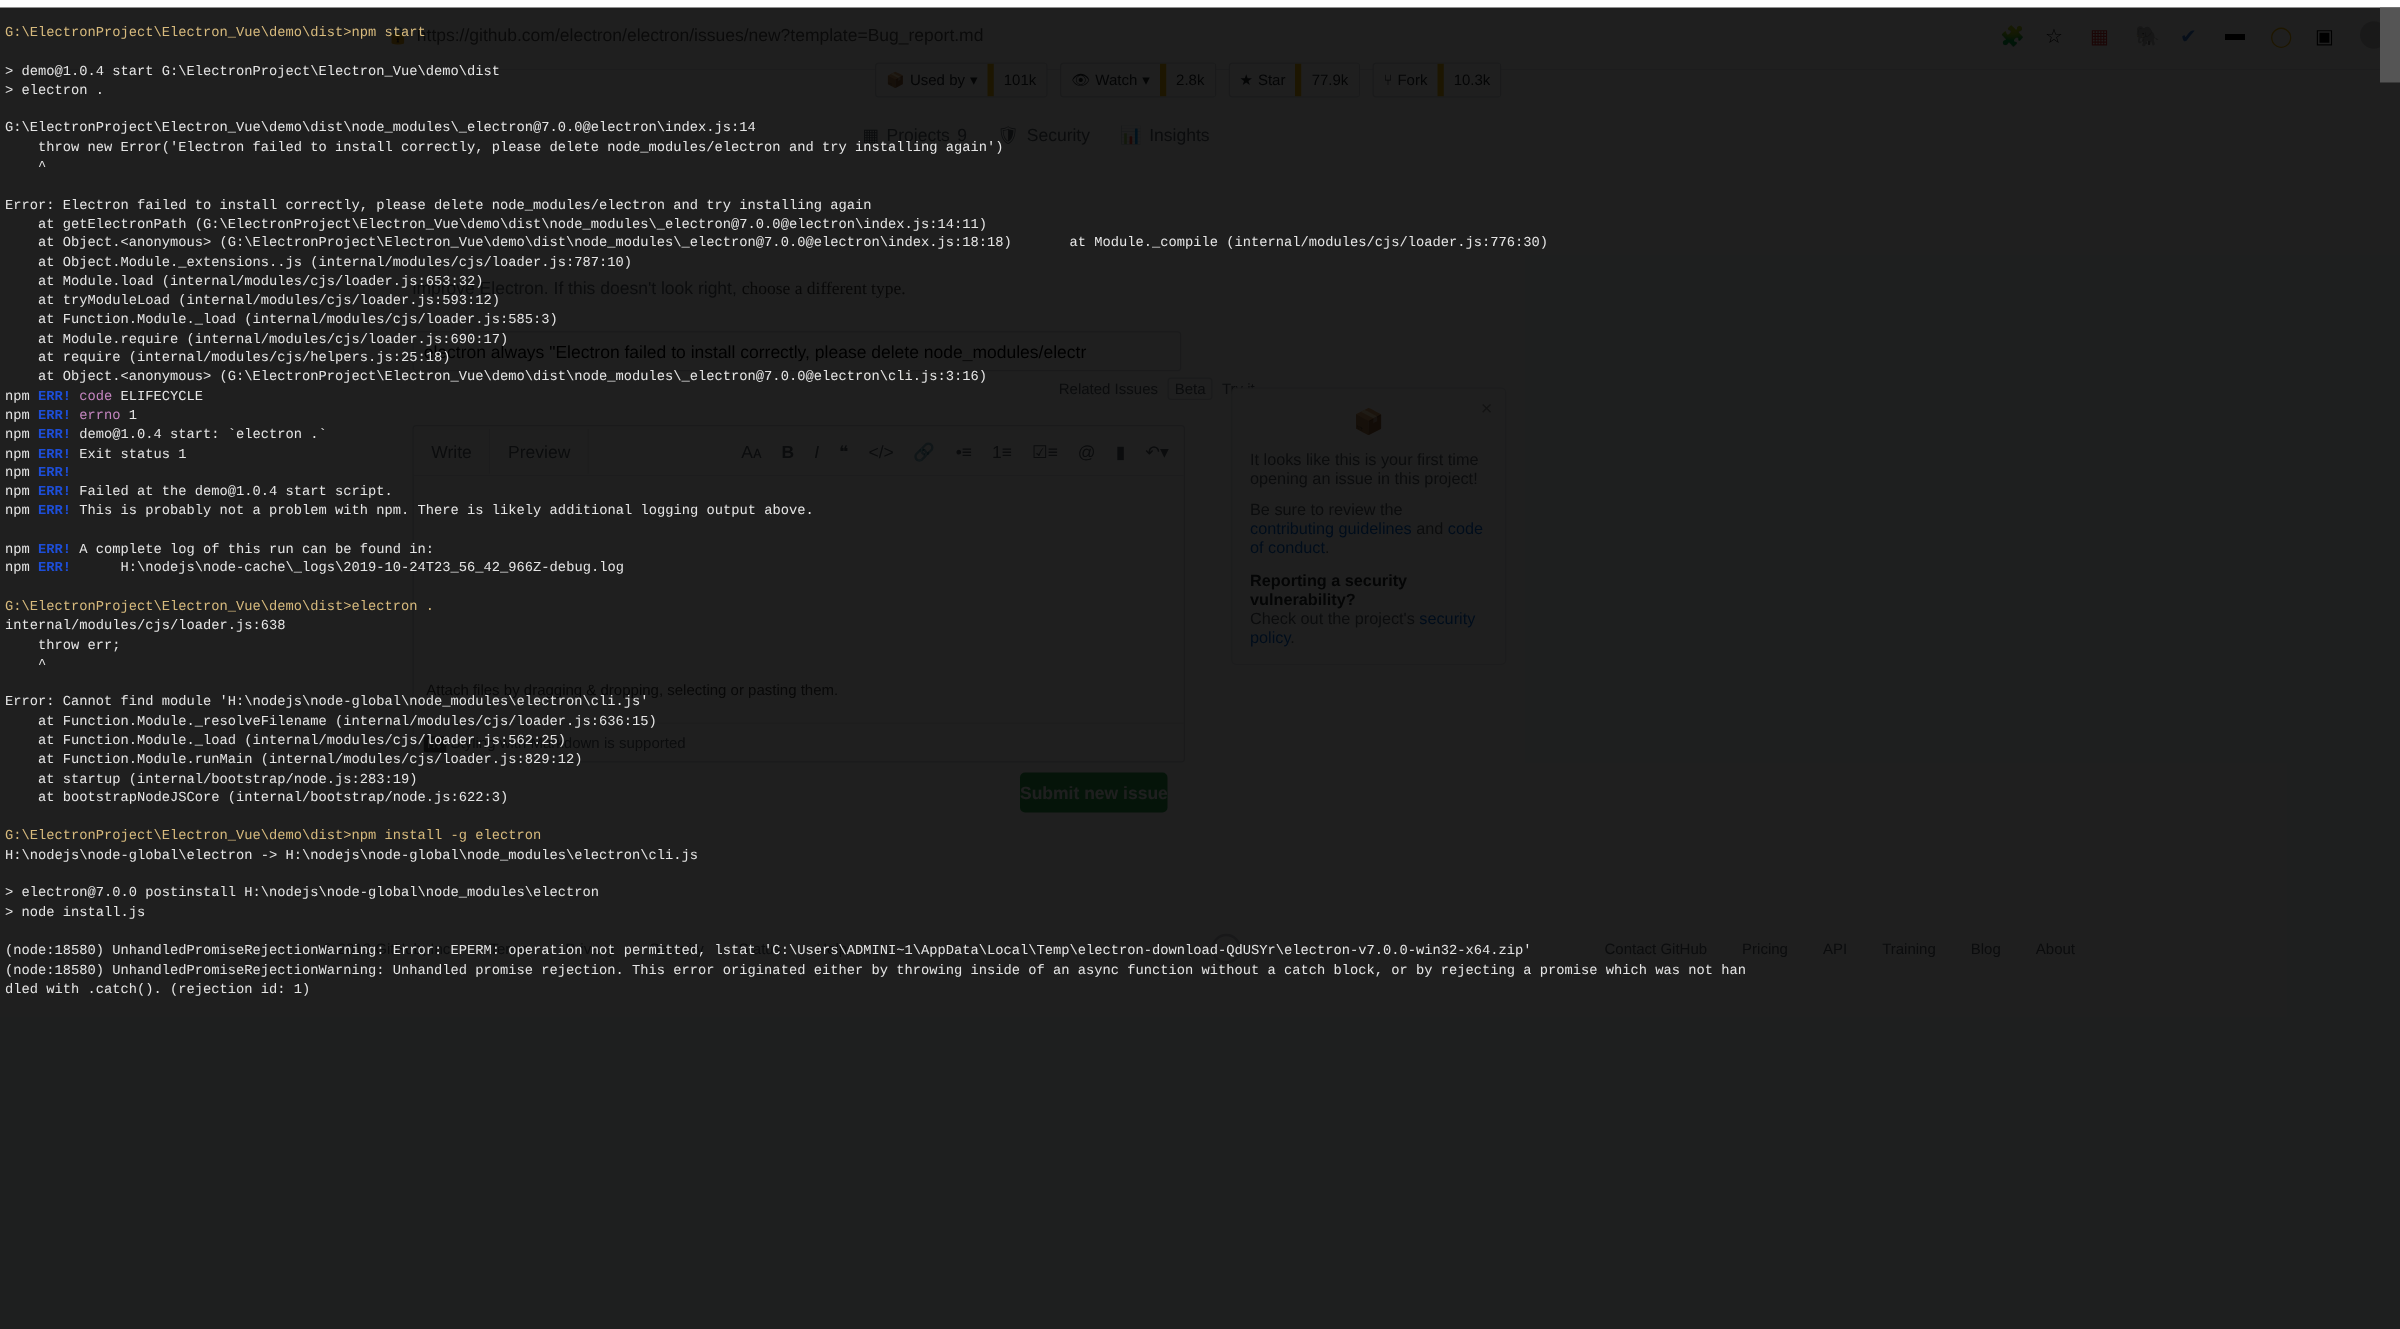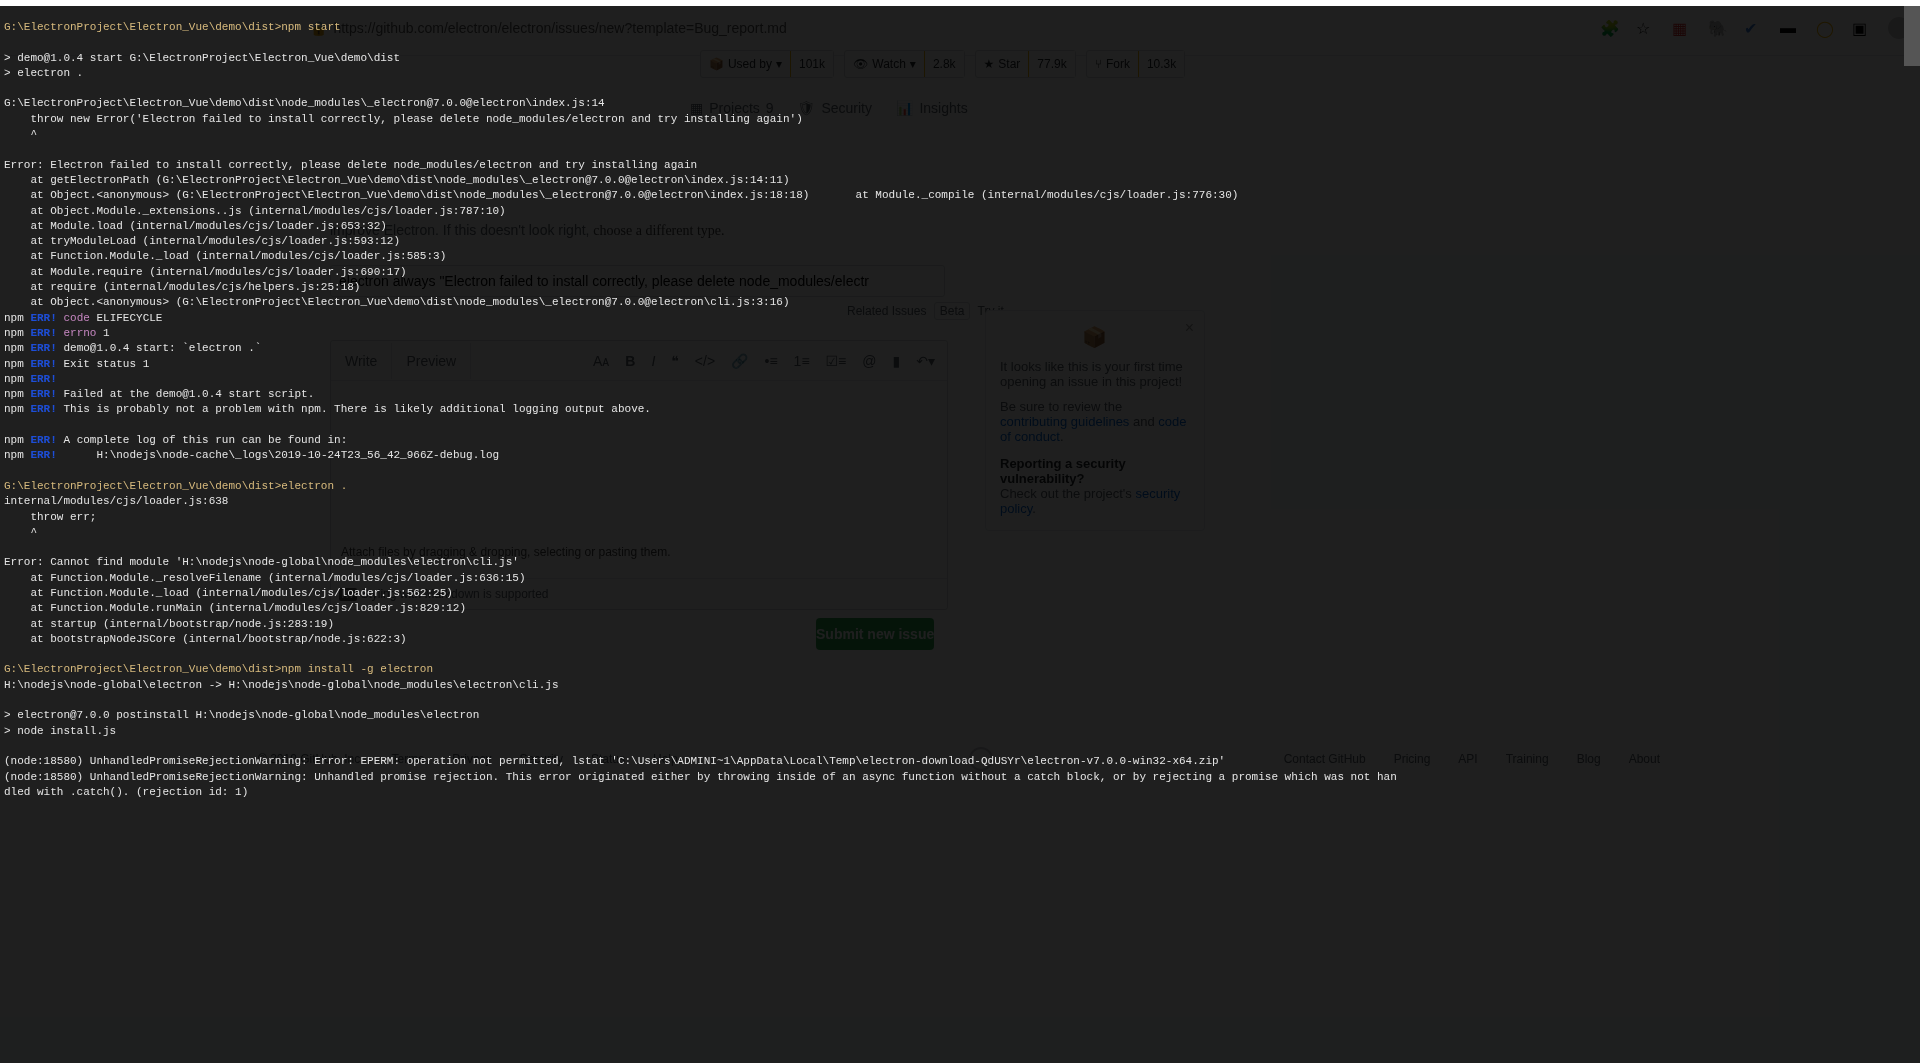--- a/index.html
+++ b/index.html
@@ -8,21 +8,21 @@
   .browser-bar { position: absolute; top: 0; left: 0; right: 0; height: 56px; background: #fff; border-bottom: 1px solid #e1e4e8; display: flex; align-items: center; padding: 0 10px; }
   .tabs-row { position: absolute; top: 0; left: 0; right: 0; height: 10px; background: #dedede; }
   .url-bar { flex: 1; margin: 0 220px 0 300px; font-size: 14px; color: #555; }
   .url-bar .lock { margin-right: 6px; color: #666; }
   .browser-icons { display: flex; gap: 18px; align-items: center; }
   .browser-icons span { width: 18px; height: 18px; display: inline-block; }
 
   .gh-actions { position: absolute; top: 50px; left: 700px; display: flex; gap: 10px; }
   .gh-btn { display: flex; align-items: center; border: 1px solid #d1d5da; border-radius: 3px; background: #fafbfc; font-size: 12px; color: #24292e; height: 28px; }
   .gh-btn .lbl { padding: 0 8px; display: flex; align-items: center; gap: 4px; }
-  .gh-btn .cnt { padding: 0 8px; border-left: 1px solid #eab308; background: #fff; height: 100%; display: flex; align-items: center; }
+  .gh-btn .cnt { padding: 0 8px; border-left: 5px solid #eab308; background: #fff; height: 100%; display: flex; align-items: center; }
 
   .gh-nav { position: absolute; top: 100px; left: 260px; display: flex; gap: 24px; font-size: 14px; color: #586069; }
   .gh-nav span { display: flex; align-items: center; gap: 6px; }
 
   .gh-blurb { position: absolute; top: 222px; left: 330px; font-size: 14px; color: #586069; }
   .gh-blurb a { color: #404040; text-decoration: none; font-family: Liberation Serif, serif; }
 
   .issue-title-input { position: absolute; top: 265px; left: 330px; width: 615px; height: 32px; border: 1px solid #d1d5da; border-radius: 3px; padding: 0 8px; font-size: 14px; background:#fff; }
 
   .related { position: absolute; top: 304px; left: 847px; font-size: 12px; color: #586069; }

